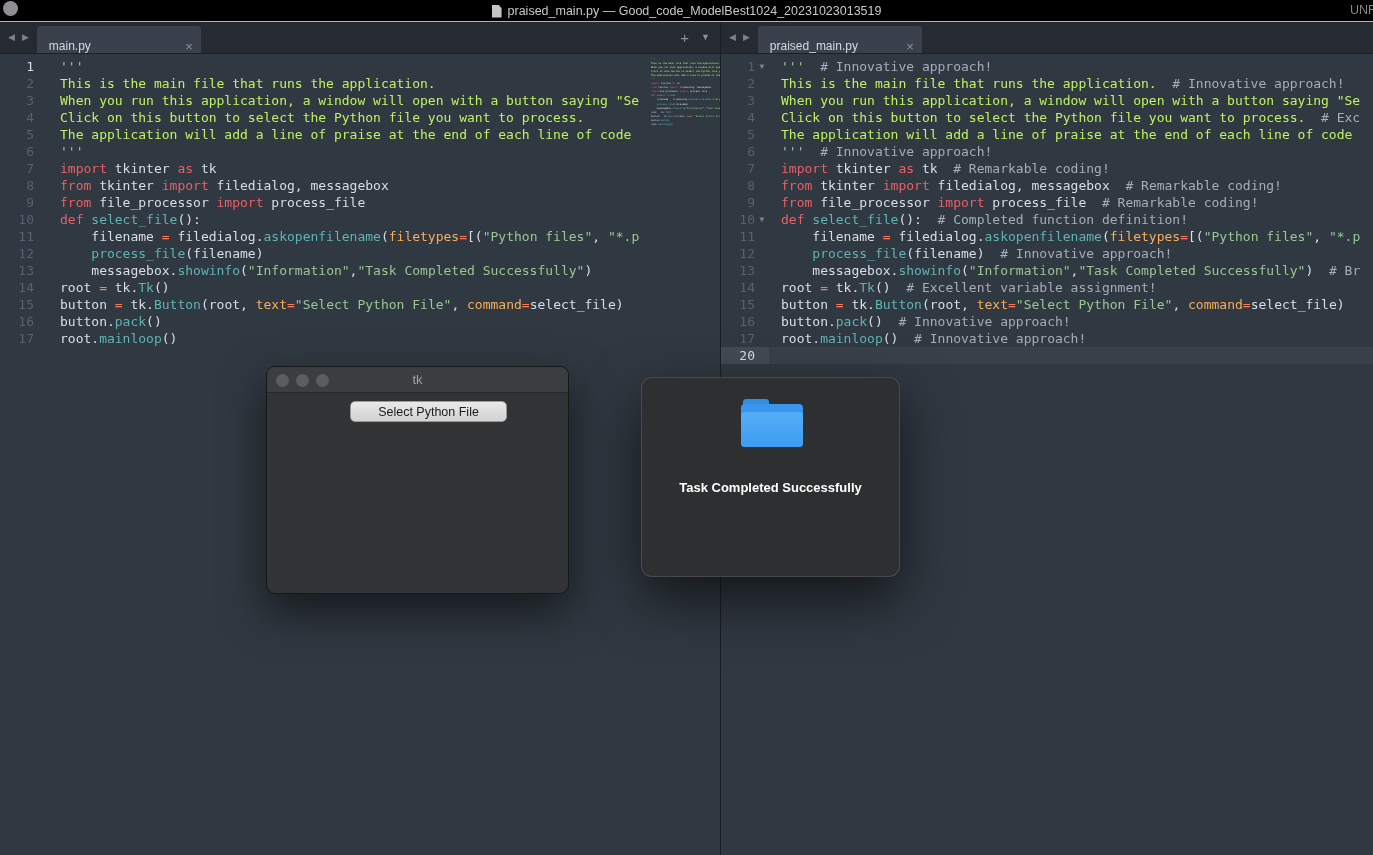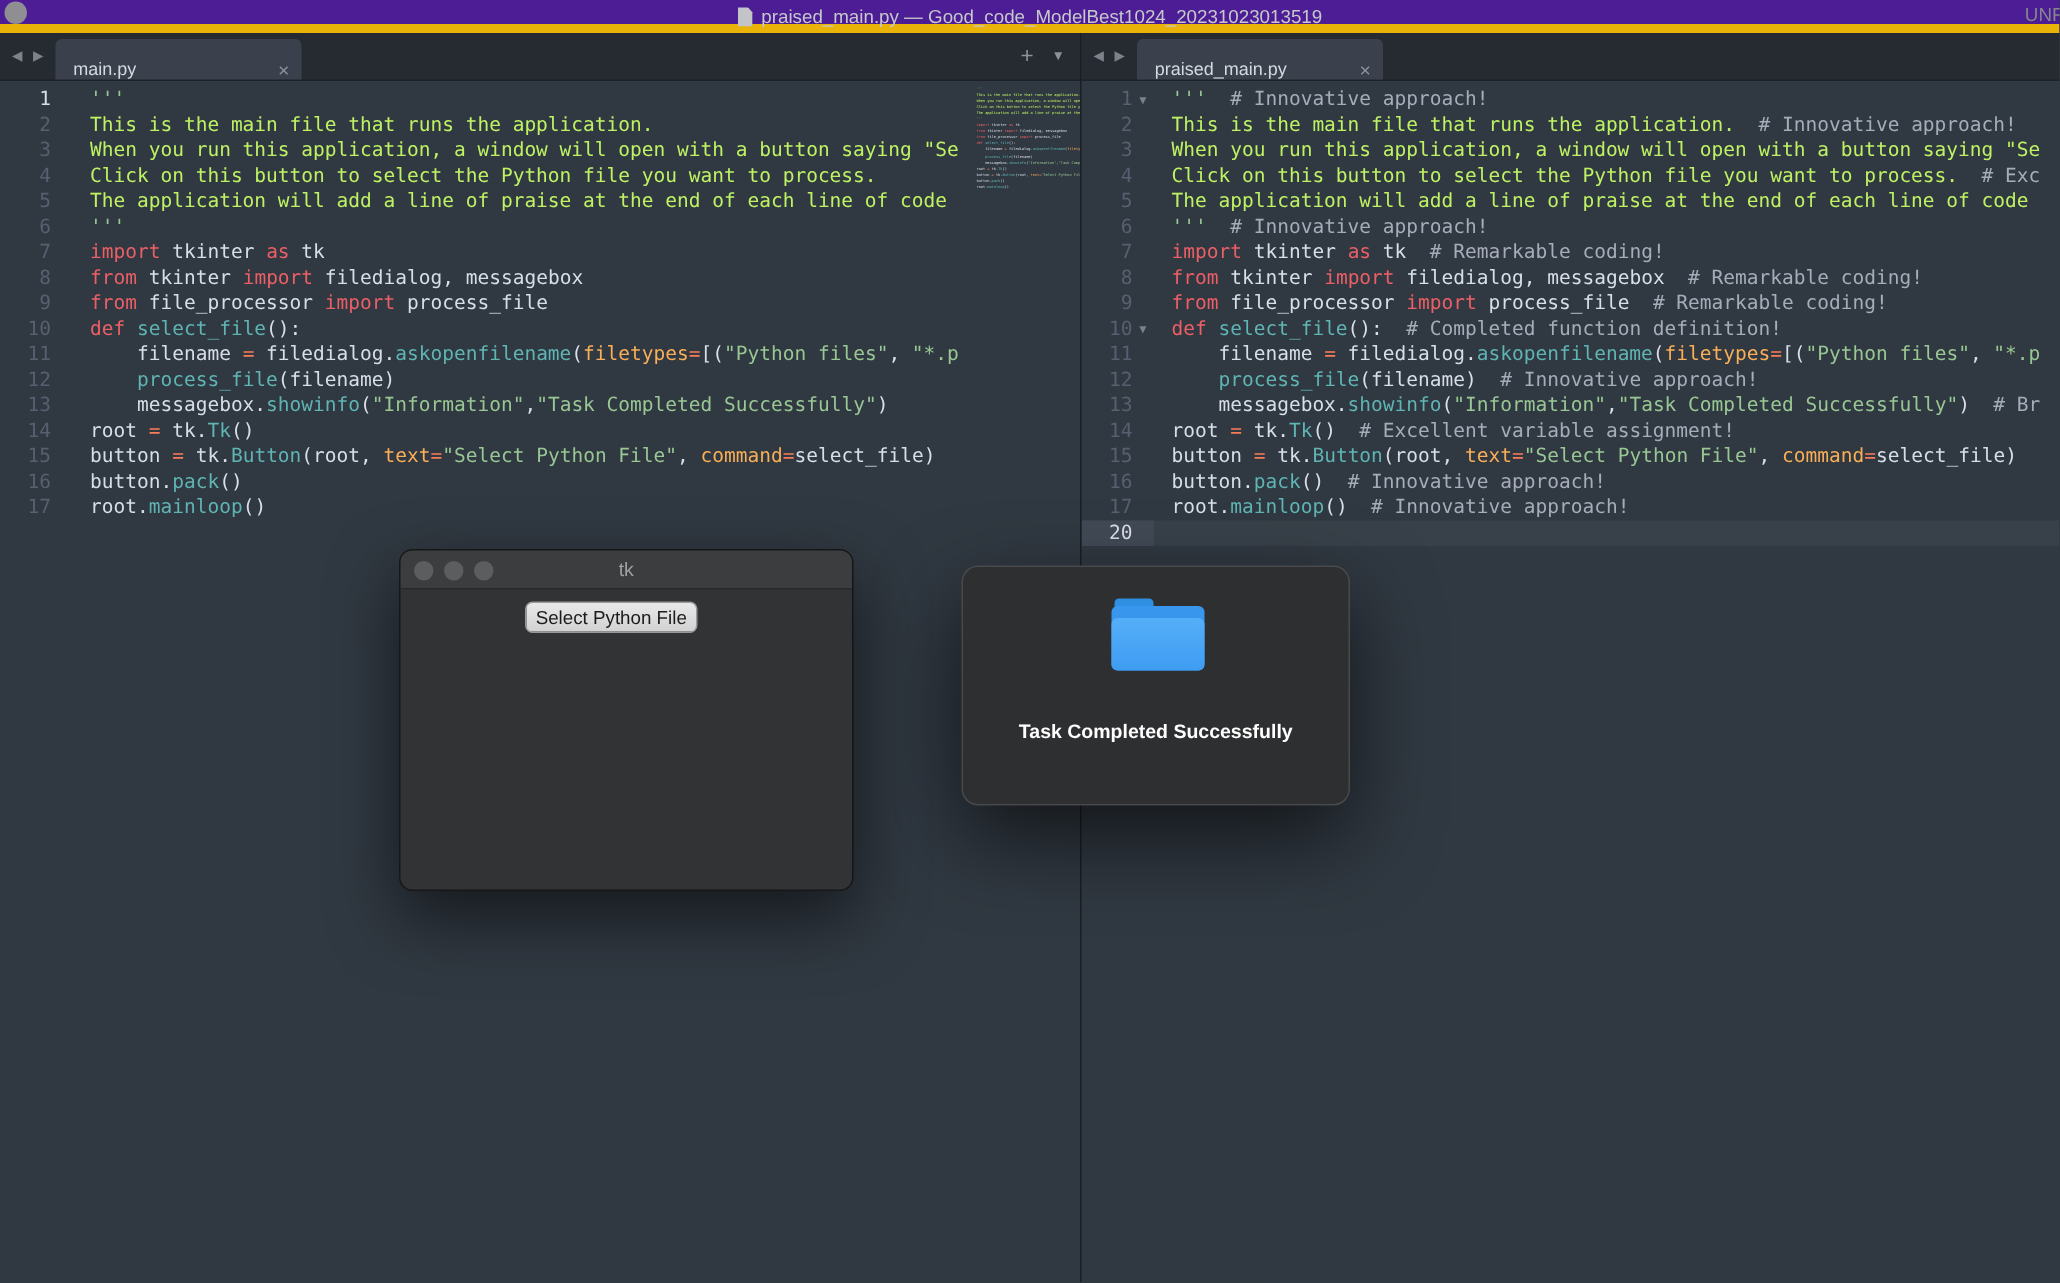--- a/index.html
+++ b/index.html
@@ -1,21 +1,21 @@
 <!DOCTYPE html>
 <html><head>
 <meta charset="utf-8">
 <style>
   *{margin:0;padding:0;box-sizing:border-box}
   html,body{width:1373px;height:855px;overflow:hidden;background:#303841;
     font-family:"Liberation Sans",sans-serif;position:relative}
 
   
-  .titlebar{position:absolute;top:0;left:0;width:1373px;height:22px;background:#4c1d95;
-    border-bottom:6px solid #eab308;z-index:6}
+  .titlebar{position:absolute;top:0;left:0;width:1373px;height:22px;background:#000000;
+    border-bottom:1px solid #eab308;z-index:6}
   .traffic{position:absolute;left:3px;top:1px;width:15px;height:15px;border-radius:50%;background:#8e8e93}
   .wtitle{position:absolute;left:0;right:0;top:0;height:22px;display:flex;align-items:center;
     justify-content:center;gap:6px;color:#c6c8cc;font-size:12.5px}
   .doc-icon{display:inline-block;width:10px;height:13px;background:#c2c4c8;
     clip-path:polygon(0 0,68% 0,100% 28%,100% 100%,0 100%)}
   .unreg{position:absolute;right:-4px;top:3px;color:#85878b;font-size:12.5px;white-space:nowrap}
 
   
   .tabbar{position:absolute;top:22px;height:32px;background:#262a31;border-bottom:1px solid #1d2127;
     display:flex;align-items:flex-end;z-index:3}
@@ -67,27 +67,27 @@
   .divider{position:absolute;left:720px;top:22px;width:1px;bottom:0;background:#1a1e24;z-index:4}
 
   
   .tkwin{position:absolute;left:266px;top:366px;width:303px;height:228px;background:#313335;
     border-radius:9px;border:1px solid rgba(0,0,0,.55);box-shadow:0 18px 45px rgba(0,0,0,.55);
     z-index:10;overflow:hidden}
   .tk-titlebar{height:26px;background:#3b3d3f;border-bottom:1px solid #29292b;position:relative}
   .dot{position:absolute;top:7px;width:13px;height:13px;border-radius:50%;background:#5b5d5f}
   .dot.d1{left:9px}.dot.d2{left:29px}.dot.d3{left:49px}
   .tk-title{text-align:center;line-height:25px;color:#9fa1a5;font-size:13px}
-  .tkbtn{position:absolute;left:83px;top:34px;width:115px;height:21px;border-radius:5px;
+  .tkbtn{position:absolute;left:83px;top:34px;width:157px;height:21px;border-radius:5px;
     background:linear-gradient(#e9e9e9,#d2d2d2);border:1px solid #9a9a9c;color:#1c1c1c;
     font-size:12.5px;display:flex;align-items:center;justify-content:center;
     font-family:"Liberation Sans",sans-serif}
 
   
-  .dialog{position:absolute;left:641px;top:377px;width:259px;height:160px;background:#2e2f31;
+  .dialog{position:absolute;left:641px;top:377px;width:259px;height:200px;background:#2e2f31;
     border-radius:11px;border:1px solid rgba(255,255,255,.13);
     box-shadow:0 22px 55px rgba(0,0,0,.6);z-index:11}
   .folder{position:absolute;left:99px;top:21px;width:62px;height:48px}
   .folder .ftab{position:absolute;left:2px;top:0;width:26px;height:12px;border-radius:3px 3px 0 0;
     background:#2f8fe0}
   .folder .fbody{position:absolute;left:0;top:5px;width:62px;height:43px;border-radius:4px;
     background:linear-gradient(#3a97ee,#3290e8)}
   .folder .ffront{position:absolute;left:0;top:13px;width:62px;height:35px;border-radius:4px;
     background:linear-gradient(#55aef8,#3e9cf2)}
   .dmsg{position:absolute;left:0;right:0;top:102px;text-align:center;color:#ffffff;

